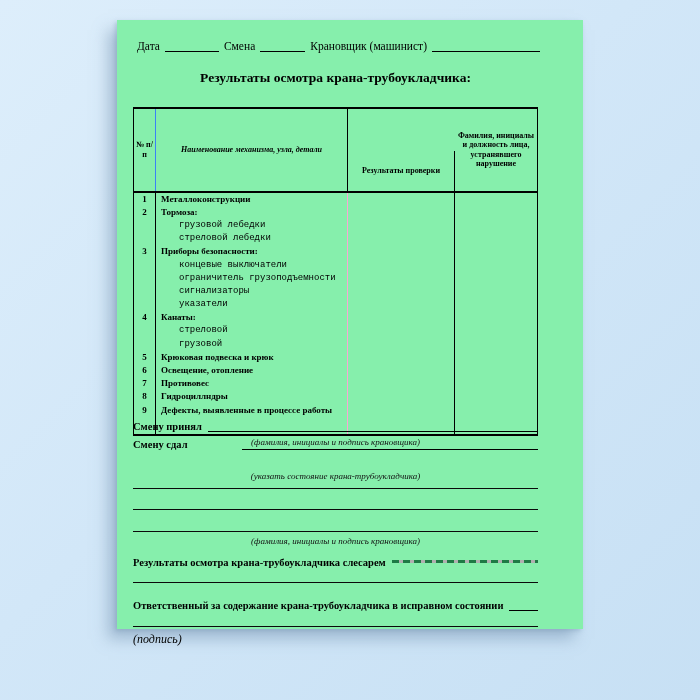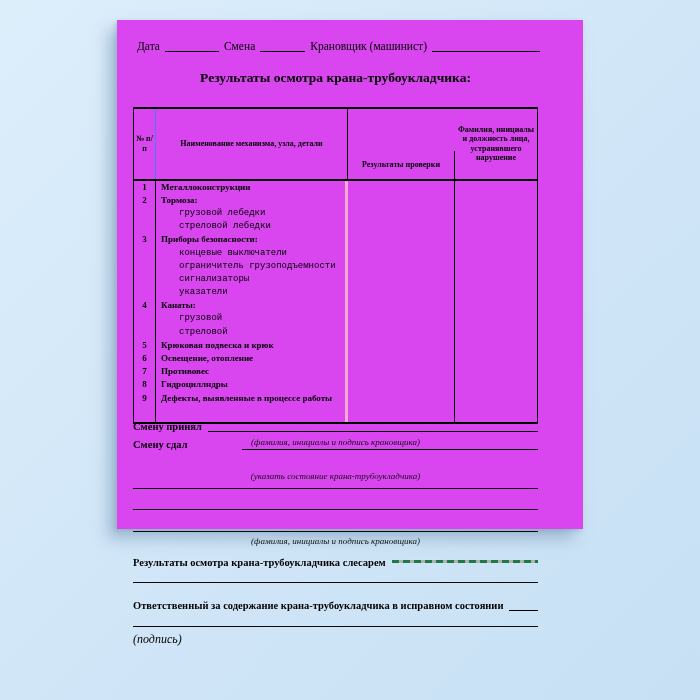--- a/index.html
+++ b/index.html
@@ -6,22 +6,22 @@
   html,body { width:700px; height:700px; }
   body {
     background: linear-gradient(135deg, #ddeefb 0%, #d2e7f8 45%, #c7e0f4 100%);
     font-family: "Liberation Serif", "DejaVu Serif", serif;
     color:#000;
     position:relative;
     overflow:hidden;
   }
   .paper {
     position:absolute; left:117px; top:20px;
-    width:466px; height:509px;
-    background:#d946ef;
+    width:466px; height:609px;
+    background:#86efac;
     box-shadow: -9px 10px 14px rgba(115,145,175,0.50), -2px 2px 4px rgba(115,145,175,0.35);
   }
   
   .fields-row {
     position:absolute; top:20px; left:20px; width:403px;
     display:flex; align-items:flex-end;
     font-size:11.5px; line-height:13px; white-space:nowrap;
   }
   .blank { border-bottom:1px solid #000; height:12px; margin:0 5px 1px 5px; }
   .blank-date  { width:54px; }
@@ -35,33 +35,33 @@
   
   .insp-table {
     position:absolute; top:87px; left:16px; width:405px;
     border-left:1px solid #000; border-right:1px solid #000;
     border-top:2.5px solid #000; border-bottom:2.5px solid #000;
   }
   .thead { display:flex; border-bottom:2px solid #000; min-height:37px; }
   .thead .cell {
     display:flex; align-items:center; justify-content:center;
     text-align:center; font-weight:bold; font-size:8px; line-height:1.2;
-    padding:9px 1px;
+    padding:15px 1px;
   }
   .c1 { width:22px; border-right:1px solid #3b82f6; }
-  .c2 { width:192px; border-right:1px solid #000; }
+  .c2 { width:192px; border-right:1px solid #000;font-style:italic; }
   .c3 { width:107px; border-right:1px solid #000;margin-top:42px; }
   .c4 { flex:1; }
   .trow { display:flex; height:13.2px; }
   .trow .num {
     width:22px; border-right:1px solid #000;
     text-align:center; font-weight:bold; font-size:9px; line-height:13.2px;
   }
   .trow .item {
-    width:192px; border-right:3px solid #f9a8d4;
+    width:192px; border-right:1px solid #f9a8d4;
     font-size:9px; line-height:13.2px; padding-left:5px; white-space:nowrap;
   }
   .trow .res { width:107px; border-right:1px solid #000; }
   .trow .fix { flex:1; }
   .trow.main .item { font-weight:bold; }
   .trow.sub .item  { font-weight:normal; padding-left:23px;font-family:Liberation Mono, monospace; }
   .trow.filler { height:17px; }
   
   .sign-row {
     position:absolute; left:16px; width:405px;
@@ -178,27 +178,27 @@
           <div class="fix"></div>
         </div>
       <div class="trow main">
           <div class="num">4</div>
           <div class="item">Канаты:</div>
           <div class="res"></div>
           <div class="fix"></div>
         </div>
       <div class="trow sub">
           <div class="num"></div>
+          <div class="item">стреловой</div>
+          <div class="res"></div>
+          <div class="fix"></div>
+        </div>
+      <div class="trow sub">
+          <div class="num"></div>
           <div class="item">грузовой</div>
-          <div class="res"></div>
-          <div class="fix"></div>
-        </div>
-      <div class="trow sub">
-          <div class="num"></div>
-          <div class="item">стреловой</div>
           <div class="res"></div>
           <div class="fix"></div>
         </div>
       <div class="trow main">
           <div class="num">5</div>
           <div class="item">Крюковая подвеска и крюк</div>
           <div class="res"></div>
           <div class="fix"></div>
         </div>
       <div class="trow main">

